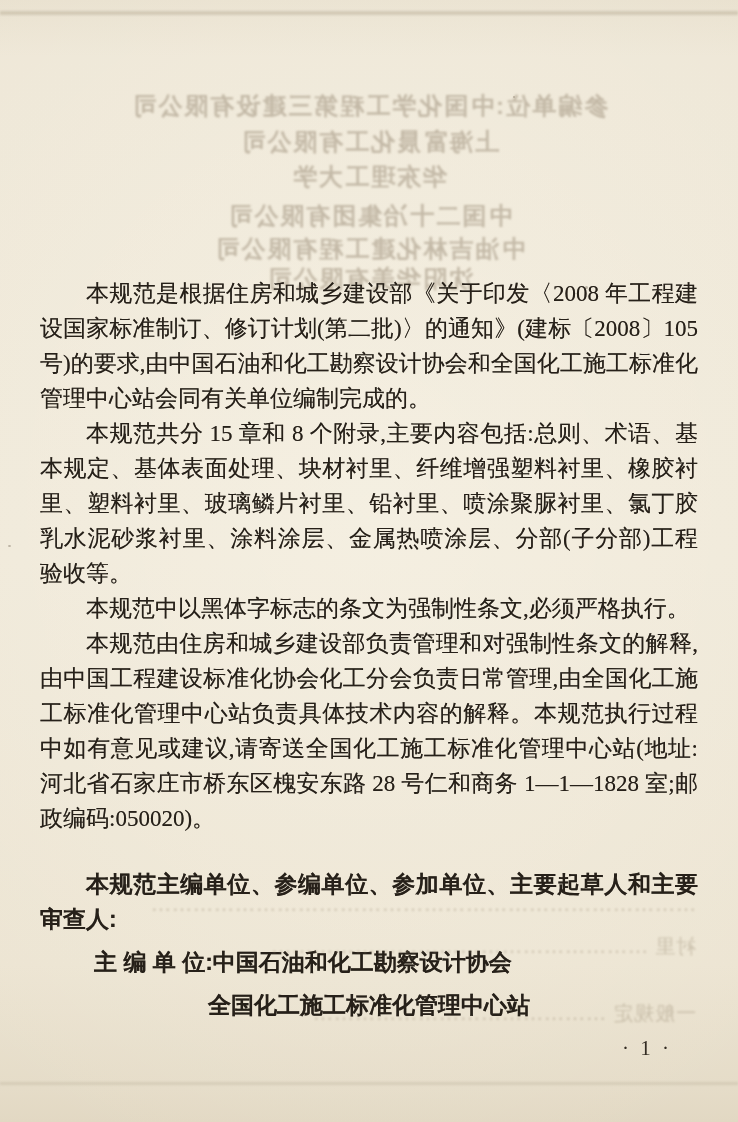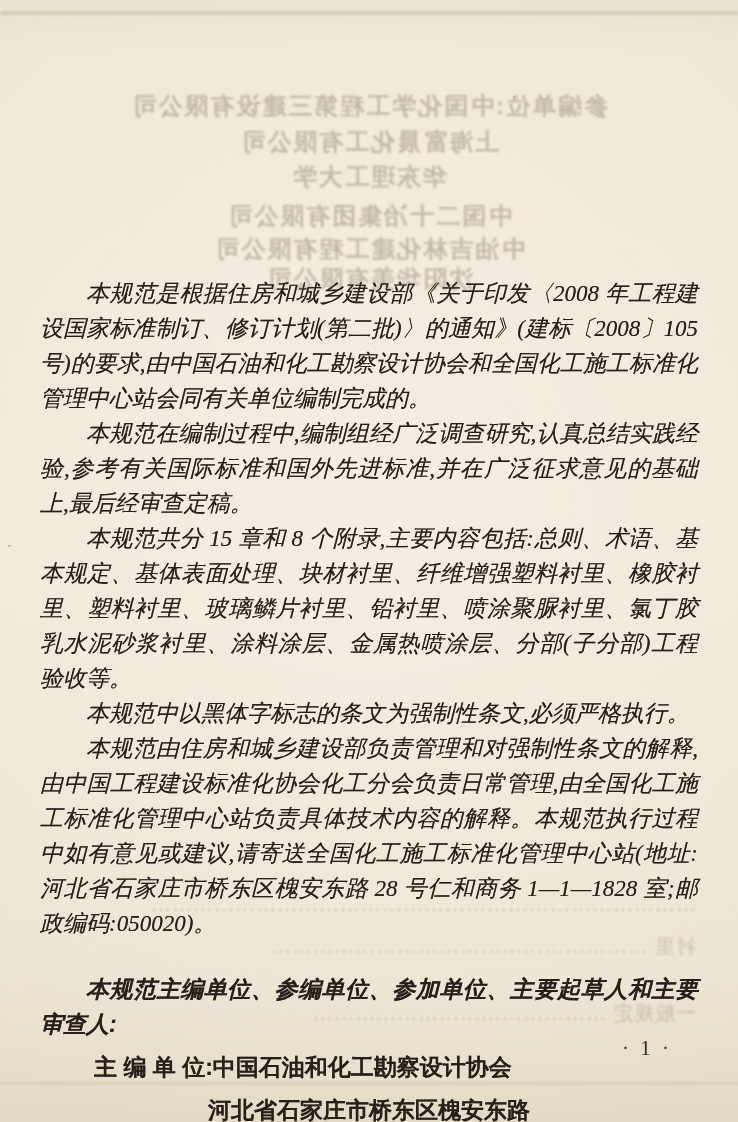--- a/index.html
+++ b/index.html
@@ -53,21 +53,21 @@
     font-weight:700;font-size:32px;line-height:40px;
     color:#1f1a15;
   }
 
   .body-text{
     position:absolute;top:276px;left:40px;width:658px;
     font-size:23px;line-height:35px;
     text-align:justify;
     text-shadow:0 0 .5px rgba(38,32,25,.55);
   }
-  .para{margin:0;text-indent:2em;font-style:italic;}
+  .para{margin:0;text-indent:2em;}
   .para.bold{
     font-family:"Liberation Sans","DejaVu Sans",sans-serif;
     font-weight:700;
     margin-top:31px;
   }
   .editor-block{
     font-family:"Liberation Sans","DejaVu Sans",sans-serif;
     font-weight:700;
   }
   .editor-line1{margin:8px;text-indent:2em;}
@@ -103,33 +103,32 @@
 
       <div class="bleed-line" style="top: 265px;">沈阳华美有限公司</div>
     </div>
 
 
   <div class="body-text">
     <div>
 
         <p class="para">本规范是根据住房和城乡建设部《关于印发〈2008 年工程建设国家标准制订、修订计划(第二批)〉的通知》(建标〔2008〕105 号)的要求,由中国石油和化工勘察设计协会和全国化工施工标准化管理中心站会同有关单位编制完成的。</p>
 
-        <p class="para">本规范在编制过程中,编制组经广泛调查研究,认真总结实践经验,参考有关国际标准和国外先进标准,并在广泛征求意见的基础上,最后经审查定稿。</p>
 
         <p class="para">本规范共分 15 章和 8 个附录,主要内容包括:总则、术语、基本规定、基体表面处理、块材衬里、纤维增强塑料衬里、橡胶衬里、塑料衬里、玻璃鳞片衬里、铅衬里、喷涂聚脲衬里、氯丁胶乳水泥砂浆衬里、涂料涂层、金属热喷涂层、分部(子分部)工程验收等。</p>
 
         <p class="para">本规范中以黑体字标志的条文为强制性条文,必须严格执行。</p>
 
         <p class="para">本规范由住房和城乡建设部负责管理和对强制性条文的解释,由中国工程建设标准化协会化工分会负责日常管理,由全国化工施工标准化管理中心站负责具体技术内容的解释。本规范执行过程中如有意见或建议,请寄送全国化工施工标准化管理中心站(地址:河北省石家庄市桥东区槐安东路 28 号仁和商务 1—1—1828 室;邮政编码:050020)。</p>
 
         <p class="para bold">本规范主编单位、参编单位、参加单位、主要起草人和主要审查人:</p>
       </div>
     <div class="editor-block">
       <p class="editor-line1"><span>主 编 单 位:</span><span>中国石油和化工勘察设计协会</span></p>
-      <p class="editor-line2">河北省石家庄市桥东区槐安东路</p>
+      <p class="editor-line2">全国化工施工标准化管理中心站</p>
     </div>
   </div>
 
   <div>
 
       <div class="bleed-fragment" style="top: 893px;">……………………………………………………………………</div>
 
       <div class="bleed-fragment" style="top: 933px;">衬里 ………………………………………………</div>
 
       <div class="bleed-fragment" style="top: 1000px;">一般规定 ……………………………………</div>

